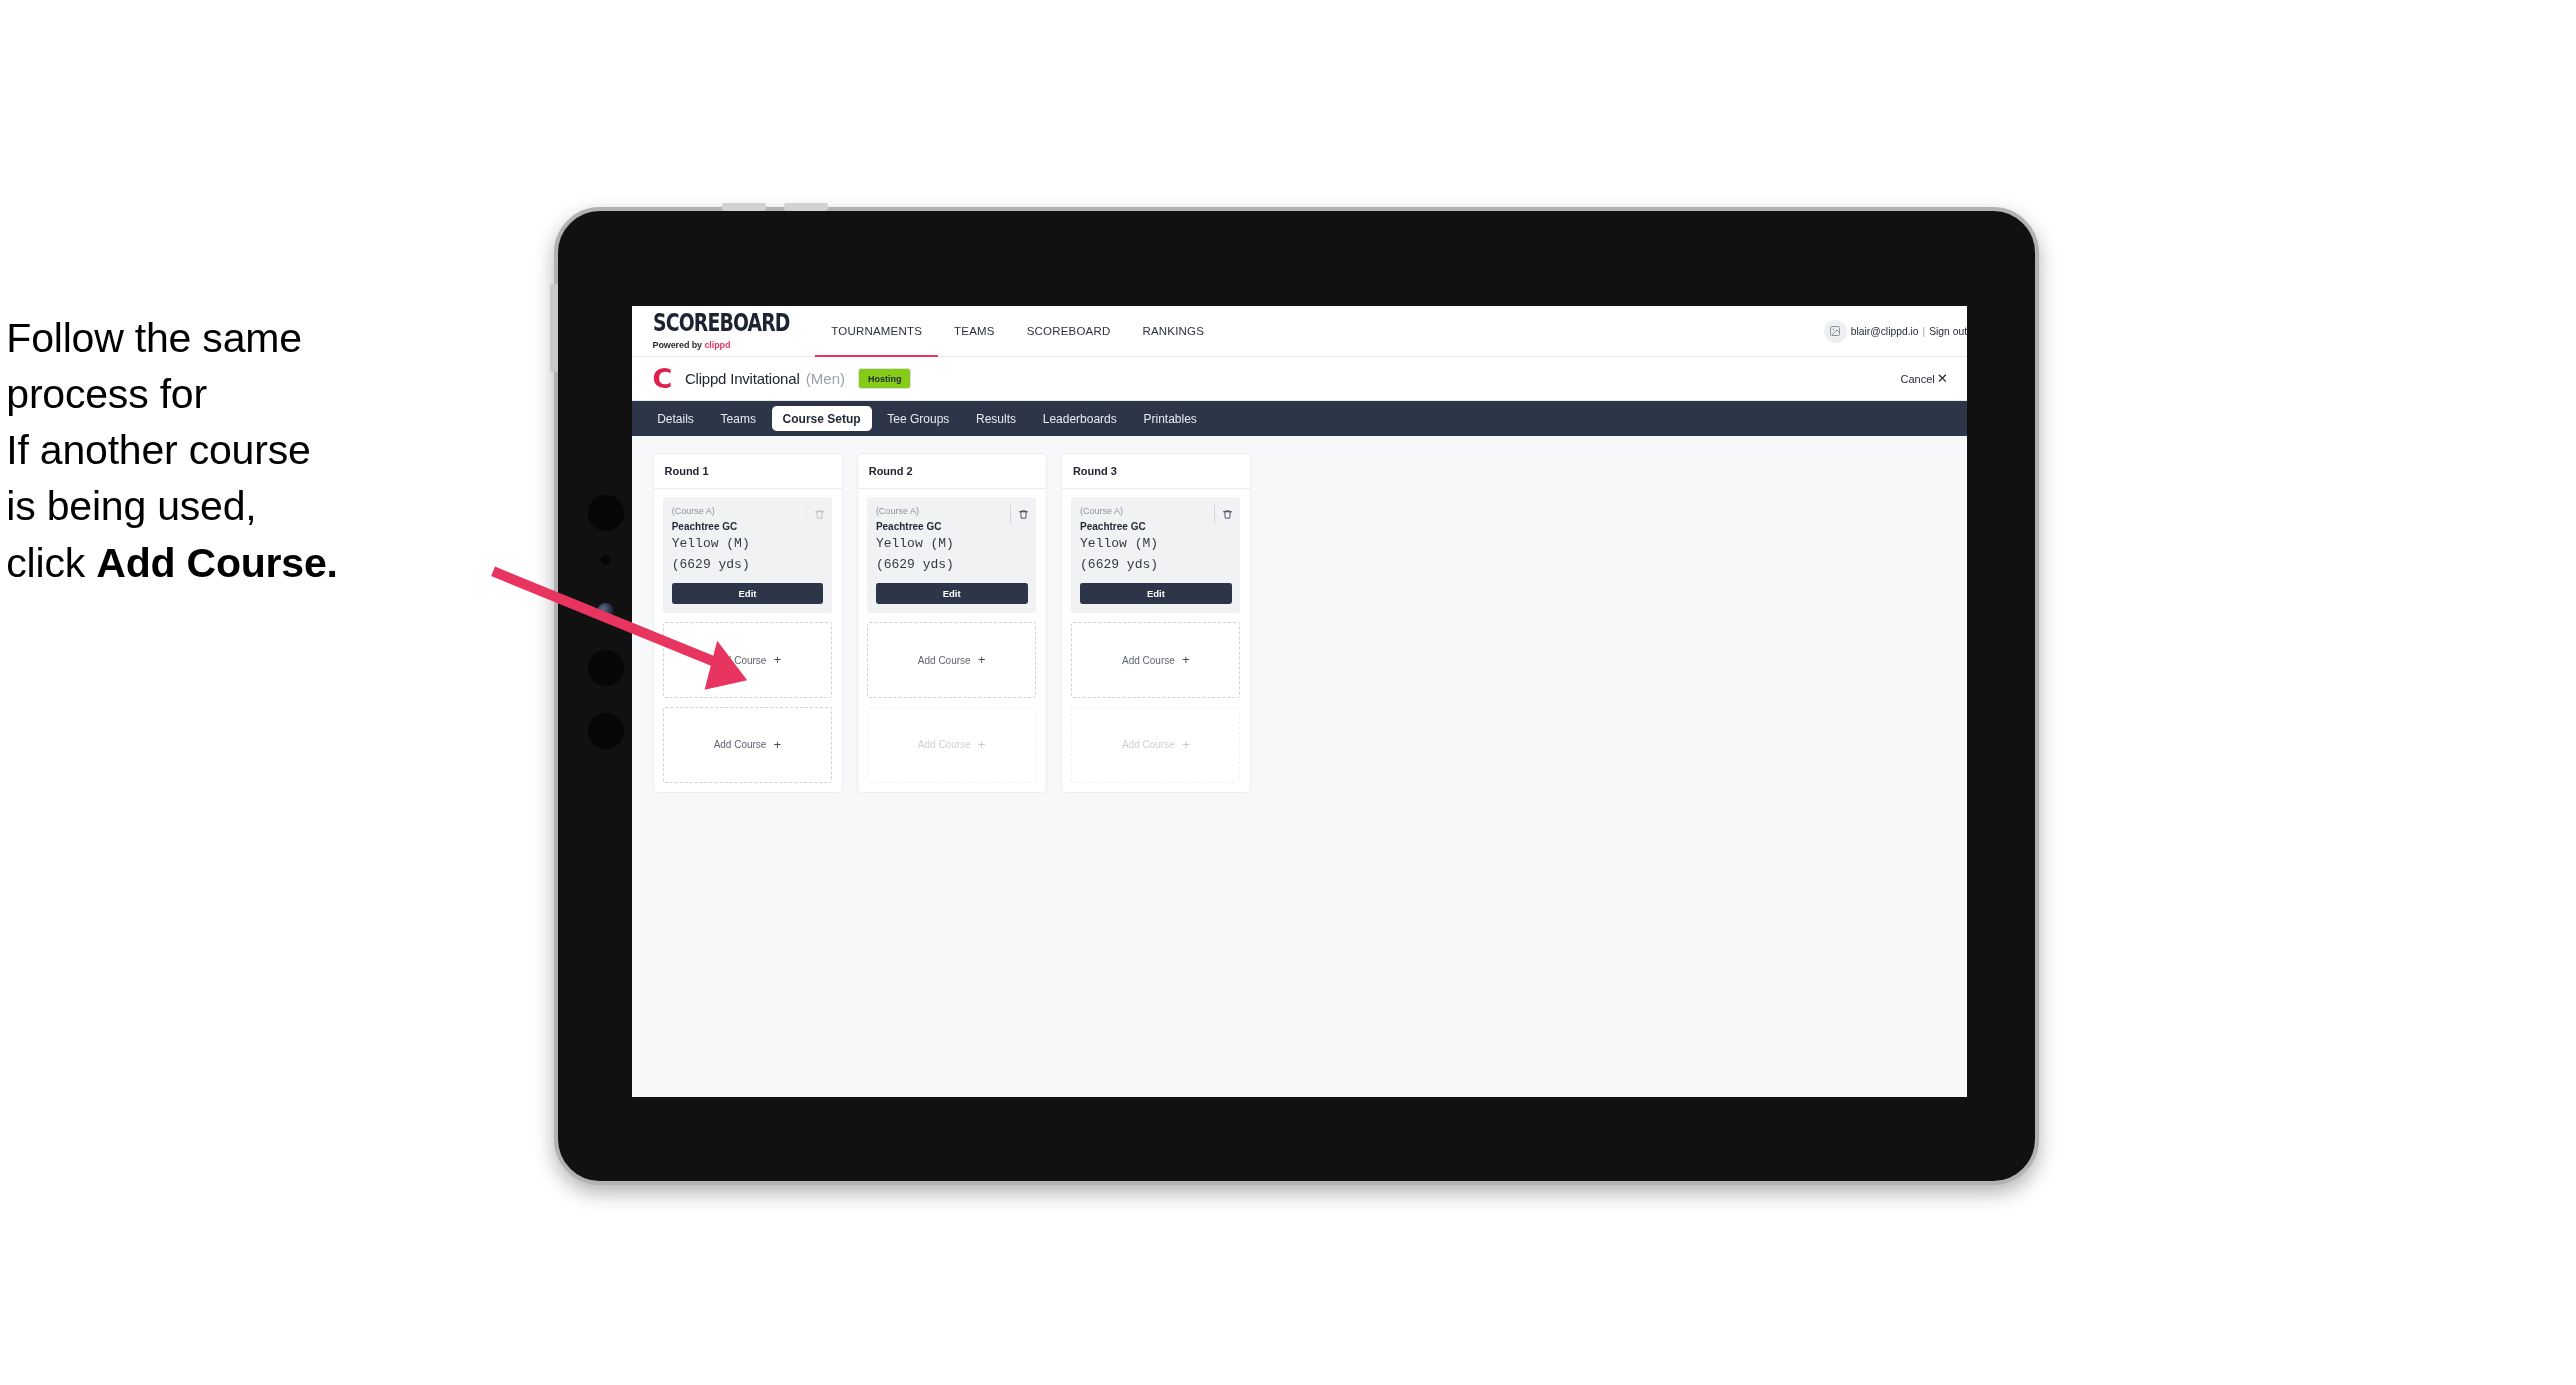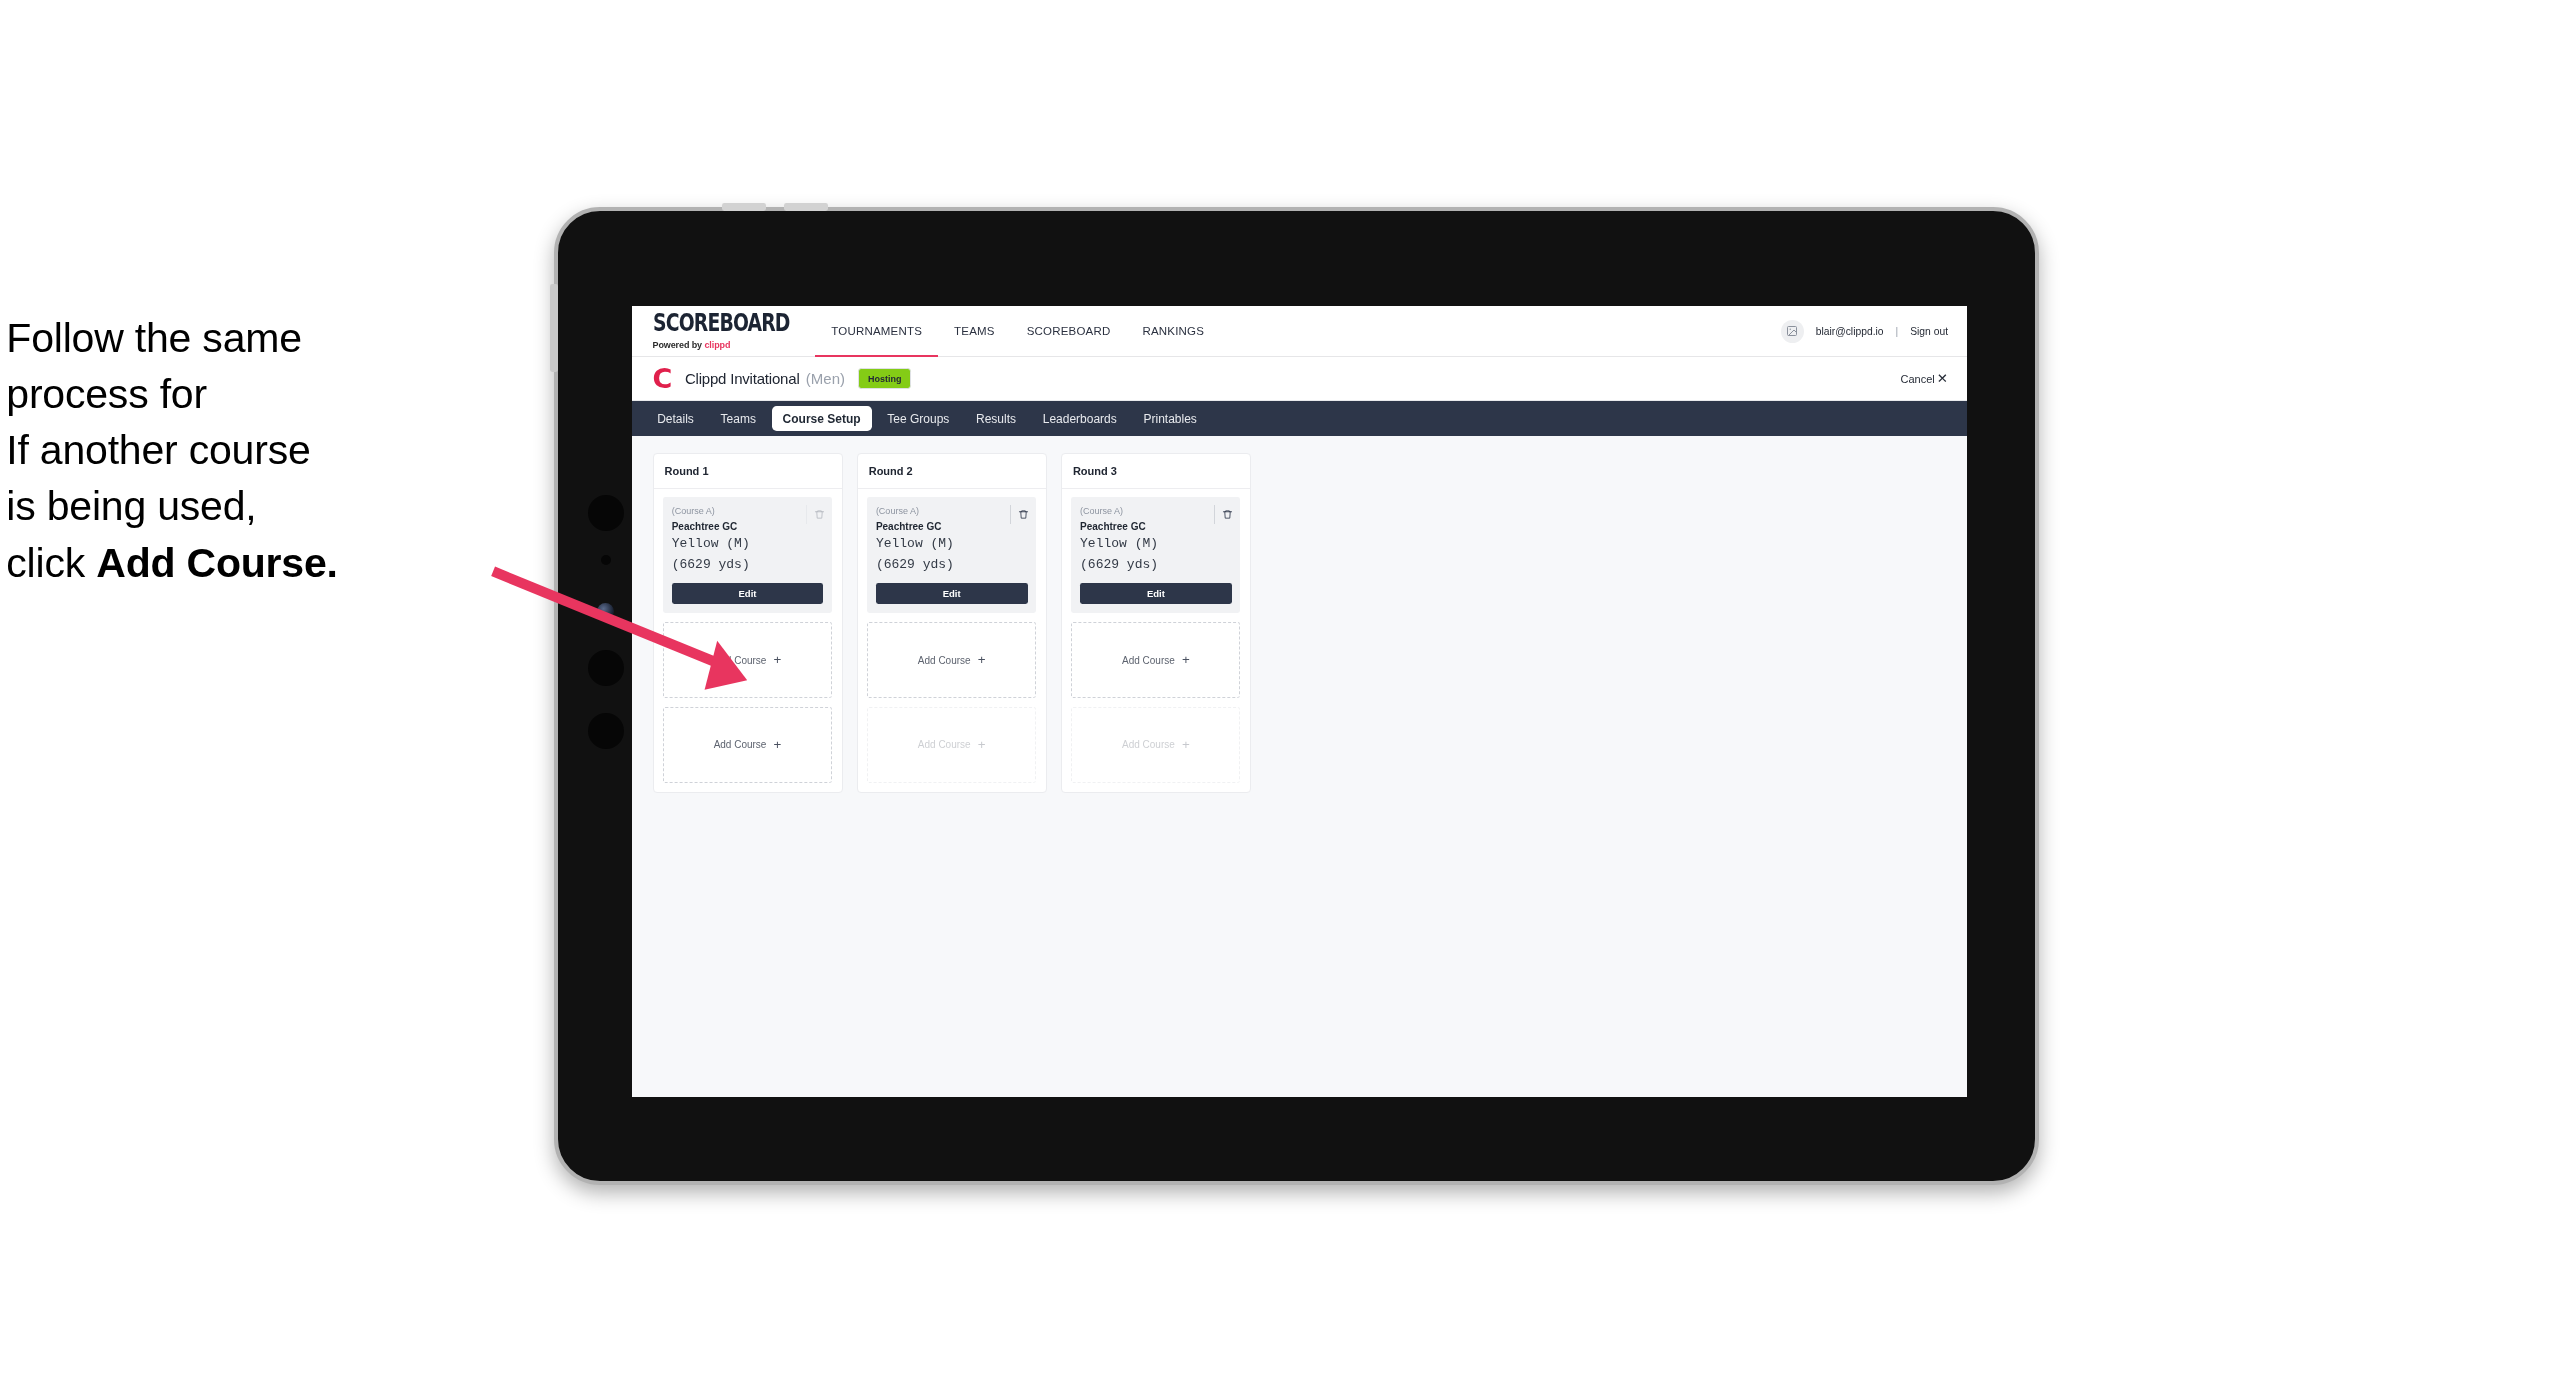--- a/index.html
+++ b/index.html
@@ -99,22 +99,21 @@
     padding: 0 16px;
     font-size: 11.5px; letter-spacing: 0.2px;
     color: #2b3140; text-decoration: none;
     border-bottom: 2.4px solid transparent;
     position: relative; top: 0.8px;
   }
   .mainnav a.active { border-bottom-color: #e8355f; }
 
   .topbar-right {
     margin-left: auto;
-    display: flex; align-items: center; gap: 12px;
-    padding-right: 19px;
+    display: flex; align-items: center; gap: 4px;
     font-size: 10.3px; color: #252a35;
   }
   .avatar {
     width: 23px; height: 23px; border-radius: 50%;
     background: #eeeff1;
     display: flex; align-items: center; justify-content: center;
   }
   .avatar svg { width: 12px; height: 12px; }
   .sep-pipe { color: #9aa0ab; }
   .signout { color: #252a35; text-decoration: none; }

